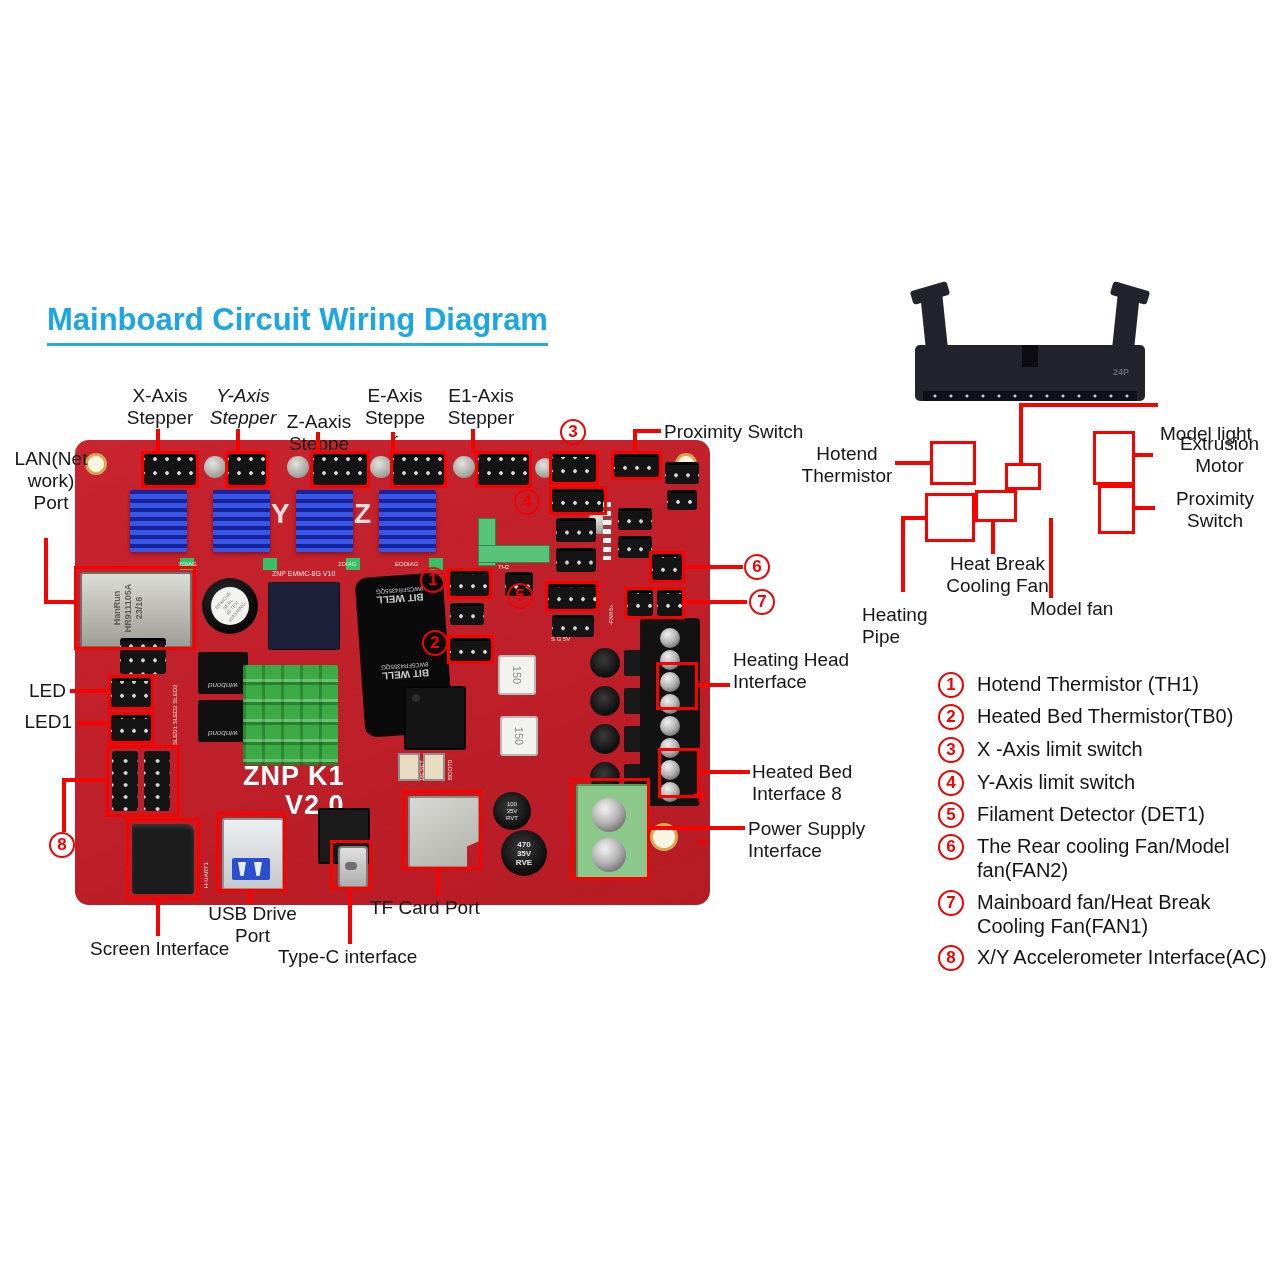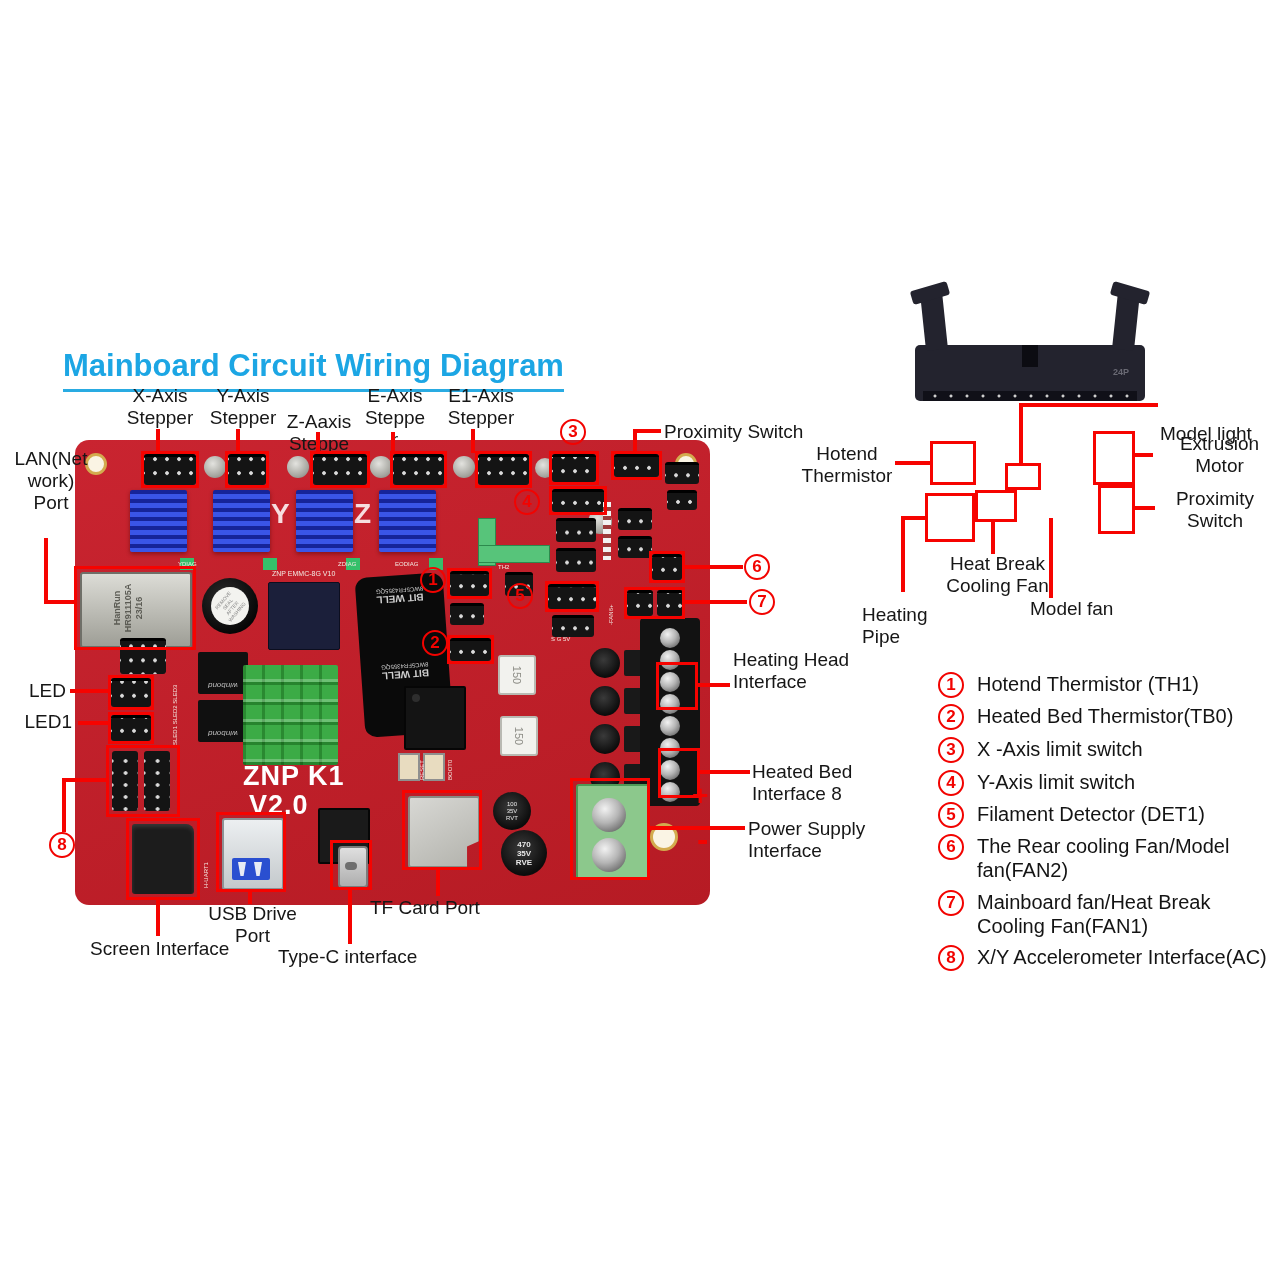--- a/index.html
+++ b/index.html
@@ -34,21 +34,21 @@
   .rot180{transform:rotate(180deg);}
   .legend-row{position:absolute;display:flex;gap:13px;width:345px;}
   .legend-text{font-size:20px;line-height:24px;color:#141414;width:310px;}
   .whiteconn{position:absolute;background:linear-gradient(180deg,#fdfdfd,#dddddd);border:1px solid #9a9a9a;border-radius:2px;box-sizing:border-box;}
 </style>
 </head>
 <body>
 
 <div id="canvas">
 
-  <div class="abs" style="left:63px;top:302px;margin-top:46px;">
+  <div class="abs" style="left:47px;top:302px;">
     <div style="font-size:31px;font-weight:600;color:#1ca6e4;border-bottom:3px solid #29abe2;padding-bottom:5px;">Mainboard Circuit Wiring Diagram</div>
   </div>
 
   <div class="abs" style="left:75px;top:440px;width:635px;height:465px;background:linear-gradient(160deg,#c92430,#b61b24);border-radius:14px;">
 
     <div class="goldhole" style="left:10px;top:13px;width:22px;height:22px;"></div>
     <div class="goldhole" style="left:600px;top:13px;width:22px;height:22px;"></div>
     <div class="goldhole" style="left:575px;top:383px;width:28px;height:28px;"></div>
 
     <div class="abs" style="left:196px;top:58px;font-size:28px;font-weight:700;color:rgba(255,255,255,.85);">Y</div>
@@ -190,21 +190,21 @@
 RVT</div>
     <div class="cap" style="left:426px;top:390px;width:46px;height:46px;font-size:8px;line-height:9px;font-weight:700;">470
 35V
 RVE</div>
 
     <div class="abs" style="left:323px;top:313px;width:18px;height:24px;background:#e8dcc0;border:2px solid #8f8f8f;"></div>
     <div class="abs" style="left:348px;top:313px;width:18px;height:24px;background:#e8dcc0;border:2px solid #8f8f8f;"></div>
     <div class="silk vtext" style="left:344px;top:340px;">RESET</div>
     <div class="silk vtext" style="left:372px;top:340px;">BOOT0</div>
 
-    <div class="abs" style="left:168px;top:322px;color:#fff;font-weight:700;font-size:27px;line-height:29px;letter-spacing:1px;">
+    <div class="abs" style="left:168px;top:322px;color:#fff;font-weight:700;font-size:27px;line-height:29px;letter-spacing:1px;text-align:right;">
       <div>ZNP K1</div>
       <div style="margin-left:6px;">V2.0</div>
     </div>
 
     <div class="abs" style="left:243px;top:368px;width:48px;height:52px;background:#1a1a1a;border:2px solid #060606;border-radius:2px;">
       <div class="abs" style="right:6px;bottom:6px;width:7px;height:7px;border-radius:50%;background:#3a3a3a;"></div>
     </div>
 
     <div class="conn" style="left:45px;top:198px;width:46px;height:36px;"></div>
     <div class="conn" style="left:36px;top:238px;width:40px;height:29px;"></div>
@@ -226,21 +226,21 @@
 
     <div class="abs" style="left:263px;top:406px;width:26px;height:38px;background:linear-gradient(180deg,#dfdfdf,#aeaeae);border:2px solid #7c7c7c;border-radius:4px;">
       <div class="abs" style="left:5px;top:14px;width:12px;height:8px;background:#6e6e6e;border-radius:4px;"></div>
     </div>
 
     <div class="abs" style="left:333px;top:356px;width:68px;height:68px;background:linear-gradient(150deg,#d8d8d4,#b2b2ac);border:2px solid #8a8a84;border-radius:3px;clip-path:polygon(0 0,100% 0,100% 62%,82% 70%,82% 100%,0 100%);"></div>
   </div>
 
   <div class="lbl ctr" style="left:115px;top:385px;width:90px;">X-Axis
 Stepper</div>
-  <div class="lbl ctr" style="left:198px;top:385px;width:90px;">Y-Axis
+  <div class="lbl ctr" style="left:198px;top:385px;width:90px;font-style:italic;">Y-Axis
 Stepper</div>
   <div class="lbl ctr" style="left:284px;top:385px;width:70px;margin-top:26px;">Z-Aaxis
 Steppe
 r</div>
   <div class="lbl ctr" style="left:360px;top:385px;width:70px;">E-Axis
 Steppe
 r</div>
   <div class="lbl ctr" style="left:436px;top:385px;width:90px;">E1-Axis
 Stepper</div>
 

